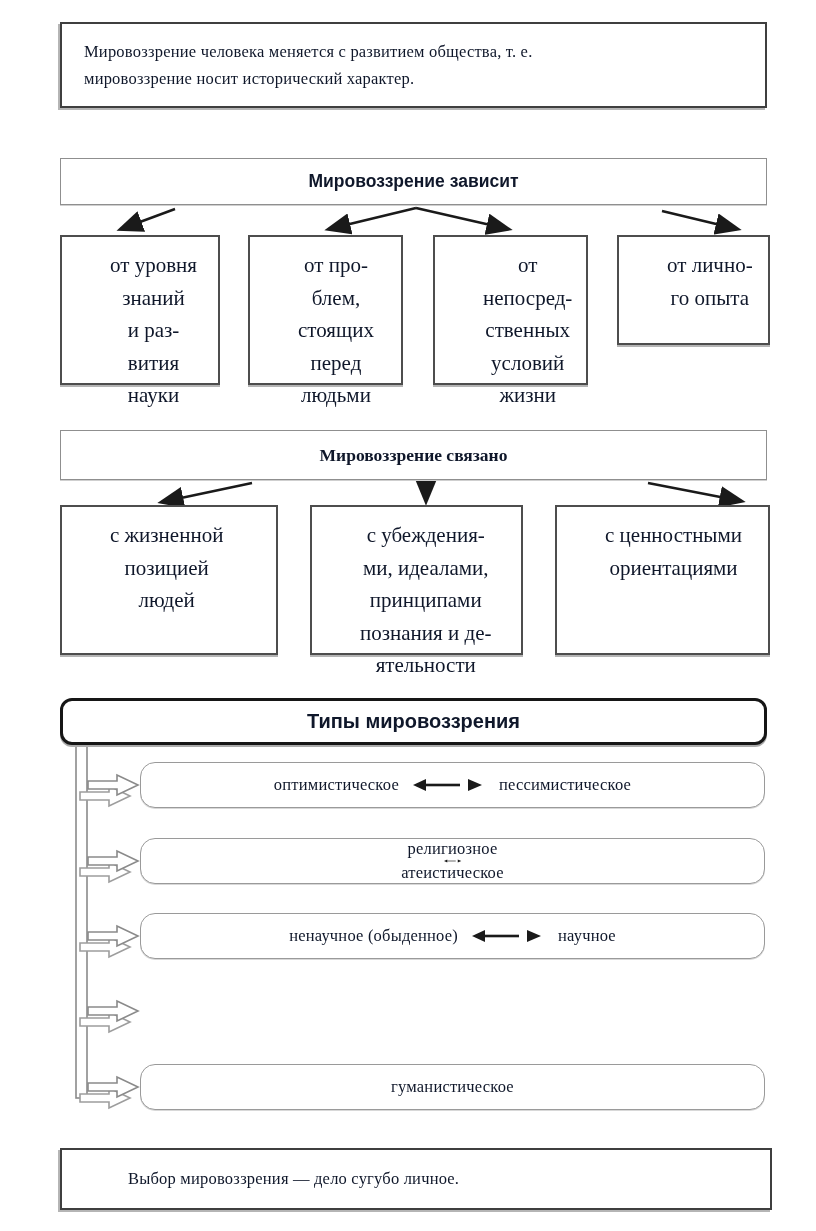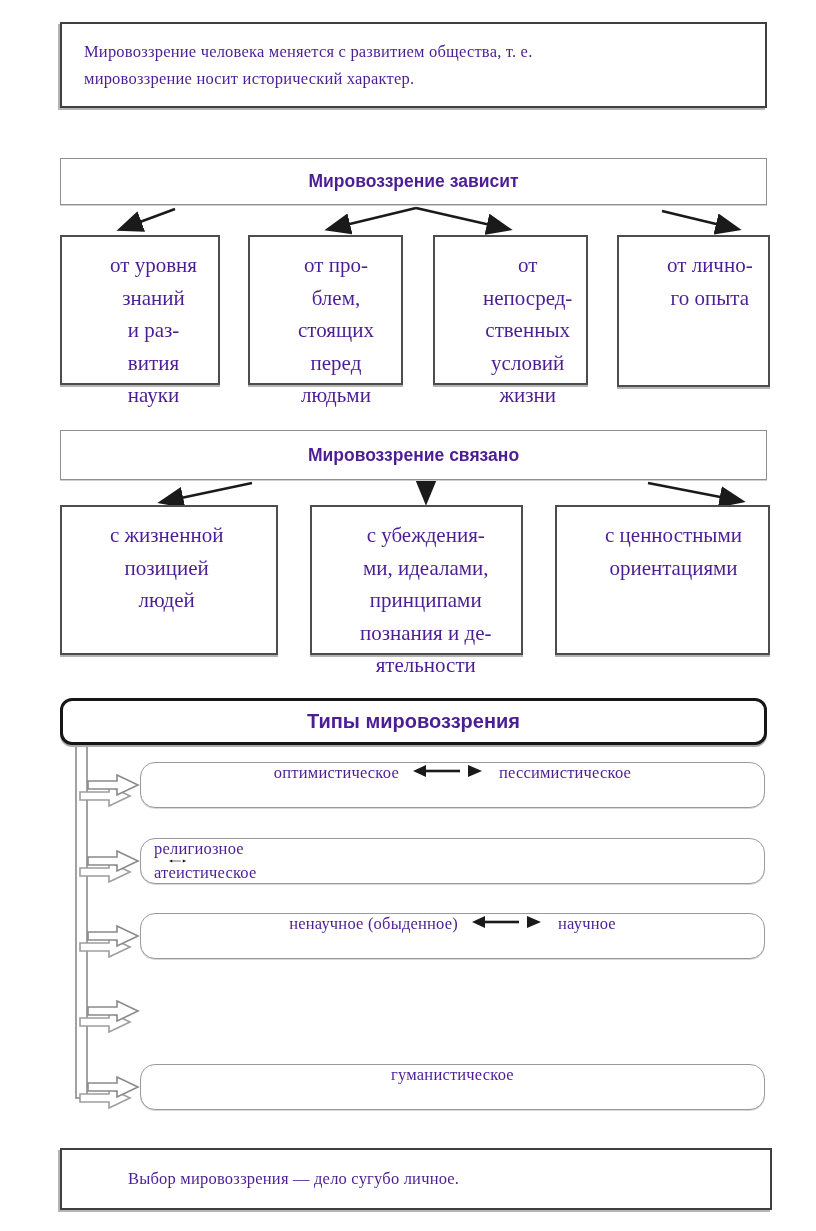--- a/index.html
+++ b/index.html
@@ -1,18 +1,18 @@
 <!DOCTYPE html>
 <html><head>
 <meta charset="utf-8">
 <style>
   html,body{margin:0;padding:0;background:#ffffff;}
   #stage{
     position:relative;width:816px;height:1231px;background:#ffffff;
-    font-family:"Liberation Serif", serif;color:#4c1d95;overflow:hidden;
+    font-family:"Liberation Serif", serif;color:#0f172a;overflow:hidden;
   }
   #arrows{position:absolute;left:0;top:0;pointer-events:none;}
   .abs{position:absolute;box-sizing:border-box;background:#ffffff;}
   .pre{white-space:pre-line;}
   
   .note-box{
     border:2px solid #3f3f3f;
     box-shadow:-2px 2px 0 #b5b5b5;
     display:flex;align-items:center;
     font-size:16.5px;line-height:1.65;letter-spacing:.2px;
@@ -37,21 +37,21 @@
   .types-head{
     border:3px solid #161616;border-radius:12px;
     box-shadow:0 2px 0 #ababab;
     display:flex;align-items:center;justify-content:center;
     font-family:"Liberation Sans", sans-serif;font-weight:bold;font-size:20px;
   }
   
   .type-row{
     border:1.5px solid #9a9a9a;border-radius:15px;
     box-shadow:0 1px 0 #d8d8d8;
-    display:flex;align-items:flex-start;justify-content:center;
+    display:flex;align-items:center;justify-content:center;
     font-size:16.5px;letter-spacing:.2px;
   }
   .type-row .w{margin:0 13px;}
   .dbl-arrow{display:inline-block;vertical-align:middle;}
 </style>
 </head>
 <body>
 
 <div id="stage">
 
@@ -132,26 +132,26 @@
 перед
 людьми</span>
   </div>
   <div class="abs cell" style="left:433px;top:235px;width:155px;height:150px;">
     <span class="txt pre">от
 непосред-
 ственных
 условий
 жизни</span>
   </div>
-  <div class="abs cell" style="left:617px;top:235px;width:153px;height:152px;">
+  <div class="abs cell" style="left:617px;top:235px;width:153px;height:110px;">
     <span class="txt pre">от лично-
 го опыта</span>
   </div>
 
-  <div class="abs bar" style="left:60px;top:430px;width:707px;height:50px;">
+  <div class="abs bar" style="left:60px;top:430px;width:707px;height:50px;font-family:Liberation Serif, serif;">
     <span>Мировоззрение связано</span>
   </div>
 
   <div class="abs cell" style="left:60px;top:505px;width:218px;height:150px;">
     <span class="txt pre">с жизненной
 позицией
 людей</span>
   </div>
   <div class="abs cell" style="left:310px;top:505px;width:213px;height:150px;">
     <span class="txt pre">с убеждения-

